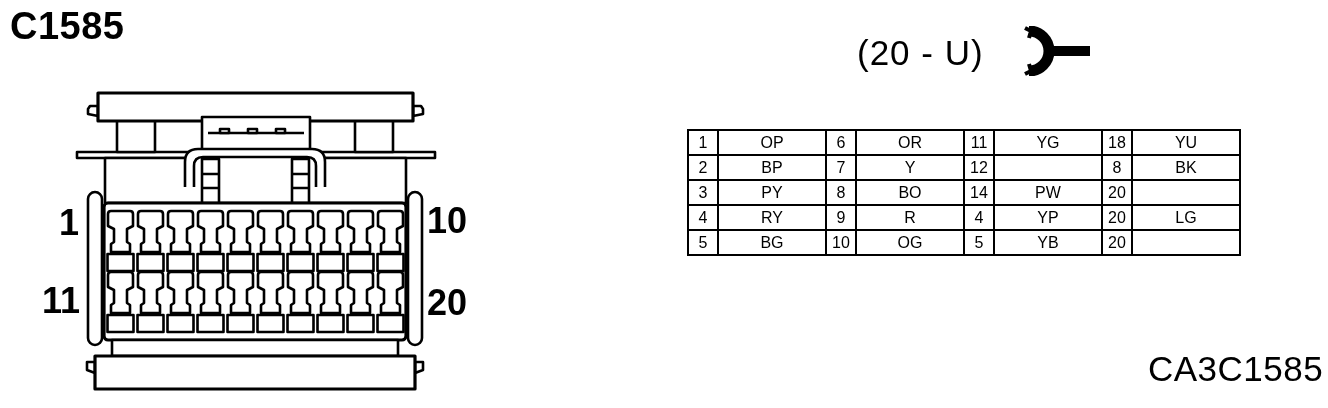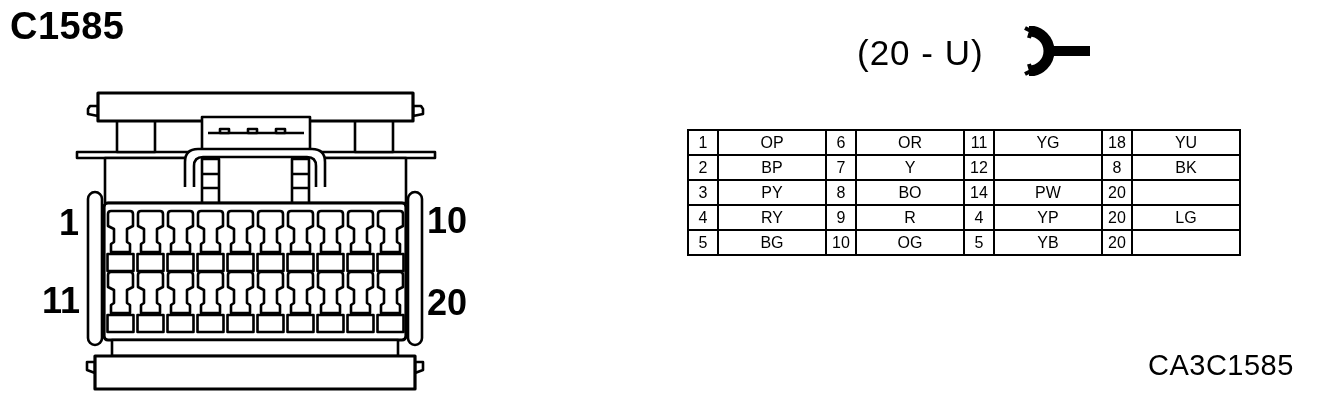--- a/index.html
+++ b/index.html
@@ -9,21 +9,21 @@
     font-family:"Liberation Sans",sans-serif;
   }
   .abs{position:absolute;}
   .page-title{
     left:10px;top:5px;font-size:38px;font-weight:bold;letter-spacing:.5px;
   }
   .type-label{
     left:857px;top:33px;font-size:35px;letter-spacing:1px;
   }
   .footer-code{
-    left:1148px;top:349px;font-size:29px;letter-spacing:.5px;
+    left:1148px;top:349px;font-size:35px;letter-spacing:.5px;
   }
   .pin-label{
     font-size:36px;font-weight:bold;line-height:1;
   }
   .lbl-1{left:59px;top:205px;}
   .lbl-10{left:427px;top:203px;}
   .lbl-11{left:42px;top:283px;}
   .lbl-20{left:427px;top:285px;}
   .gender-icon{left:1008px;top:26px;}
   .connector-svg{left:52px;top:86px;}

